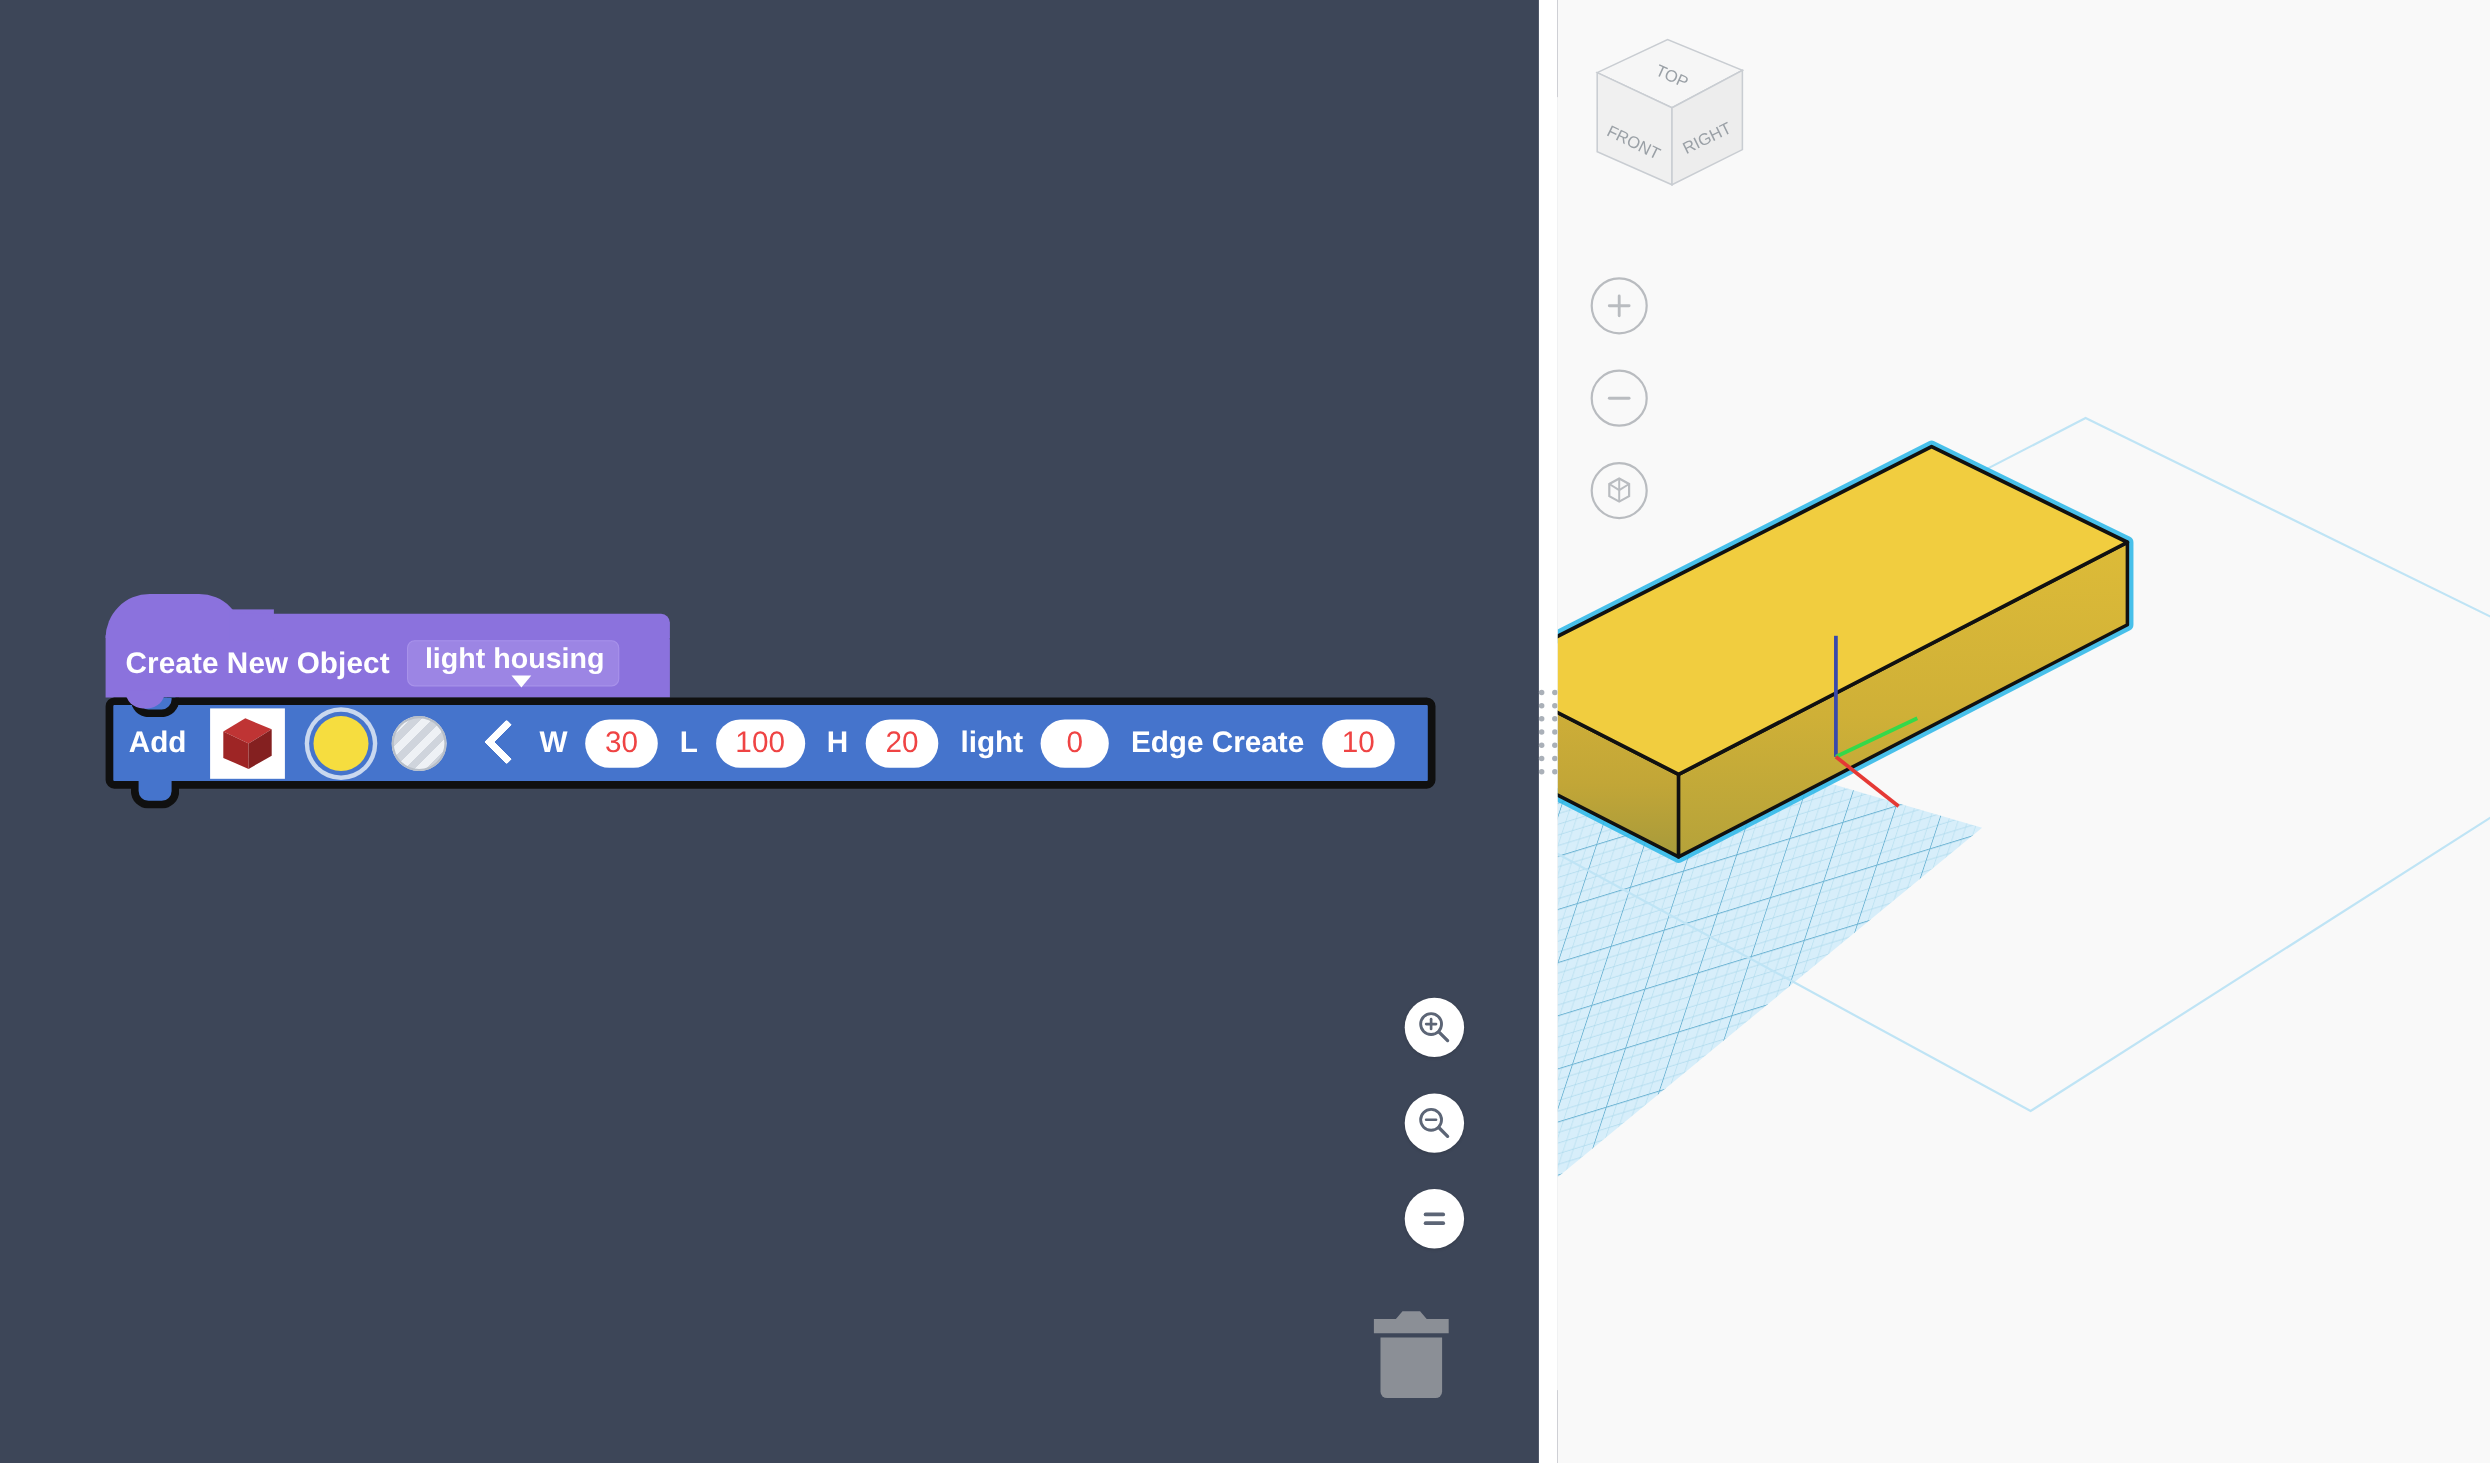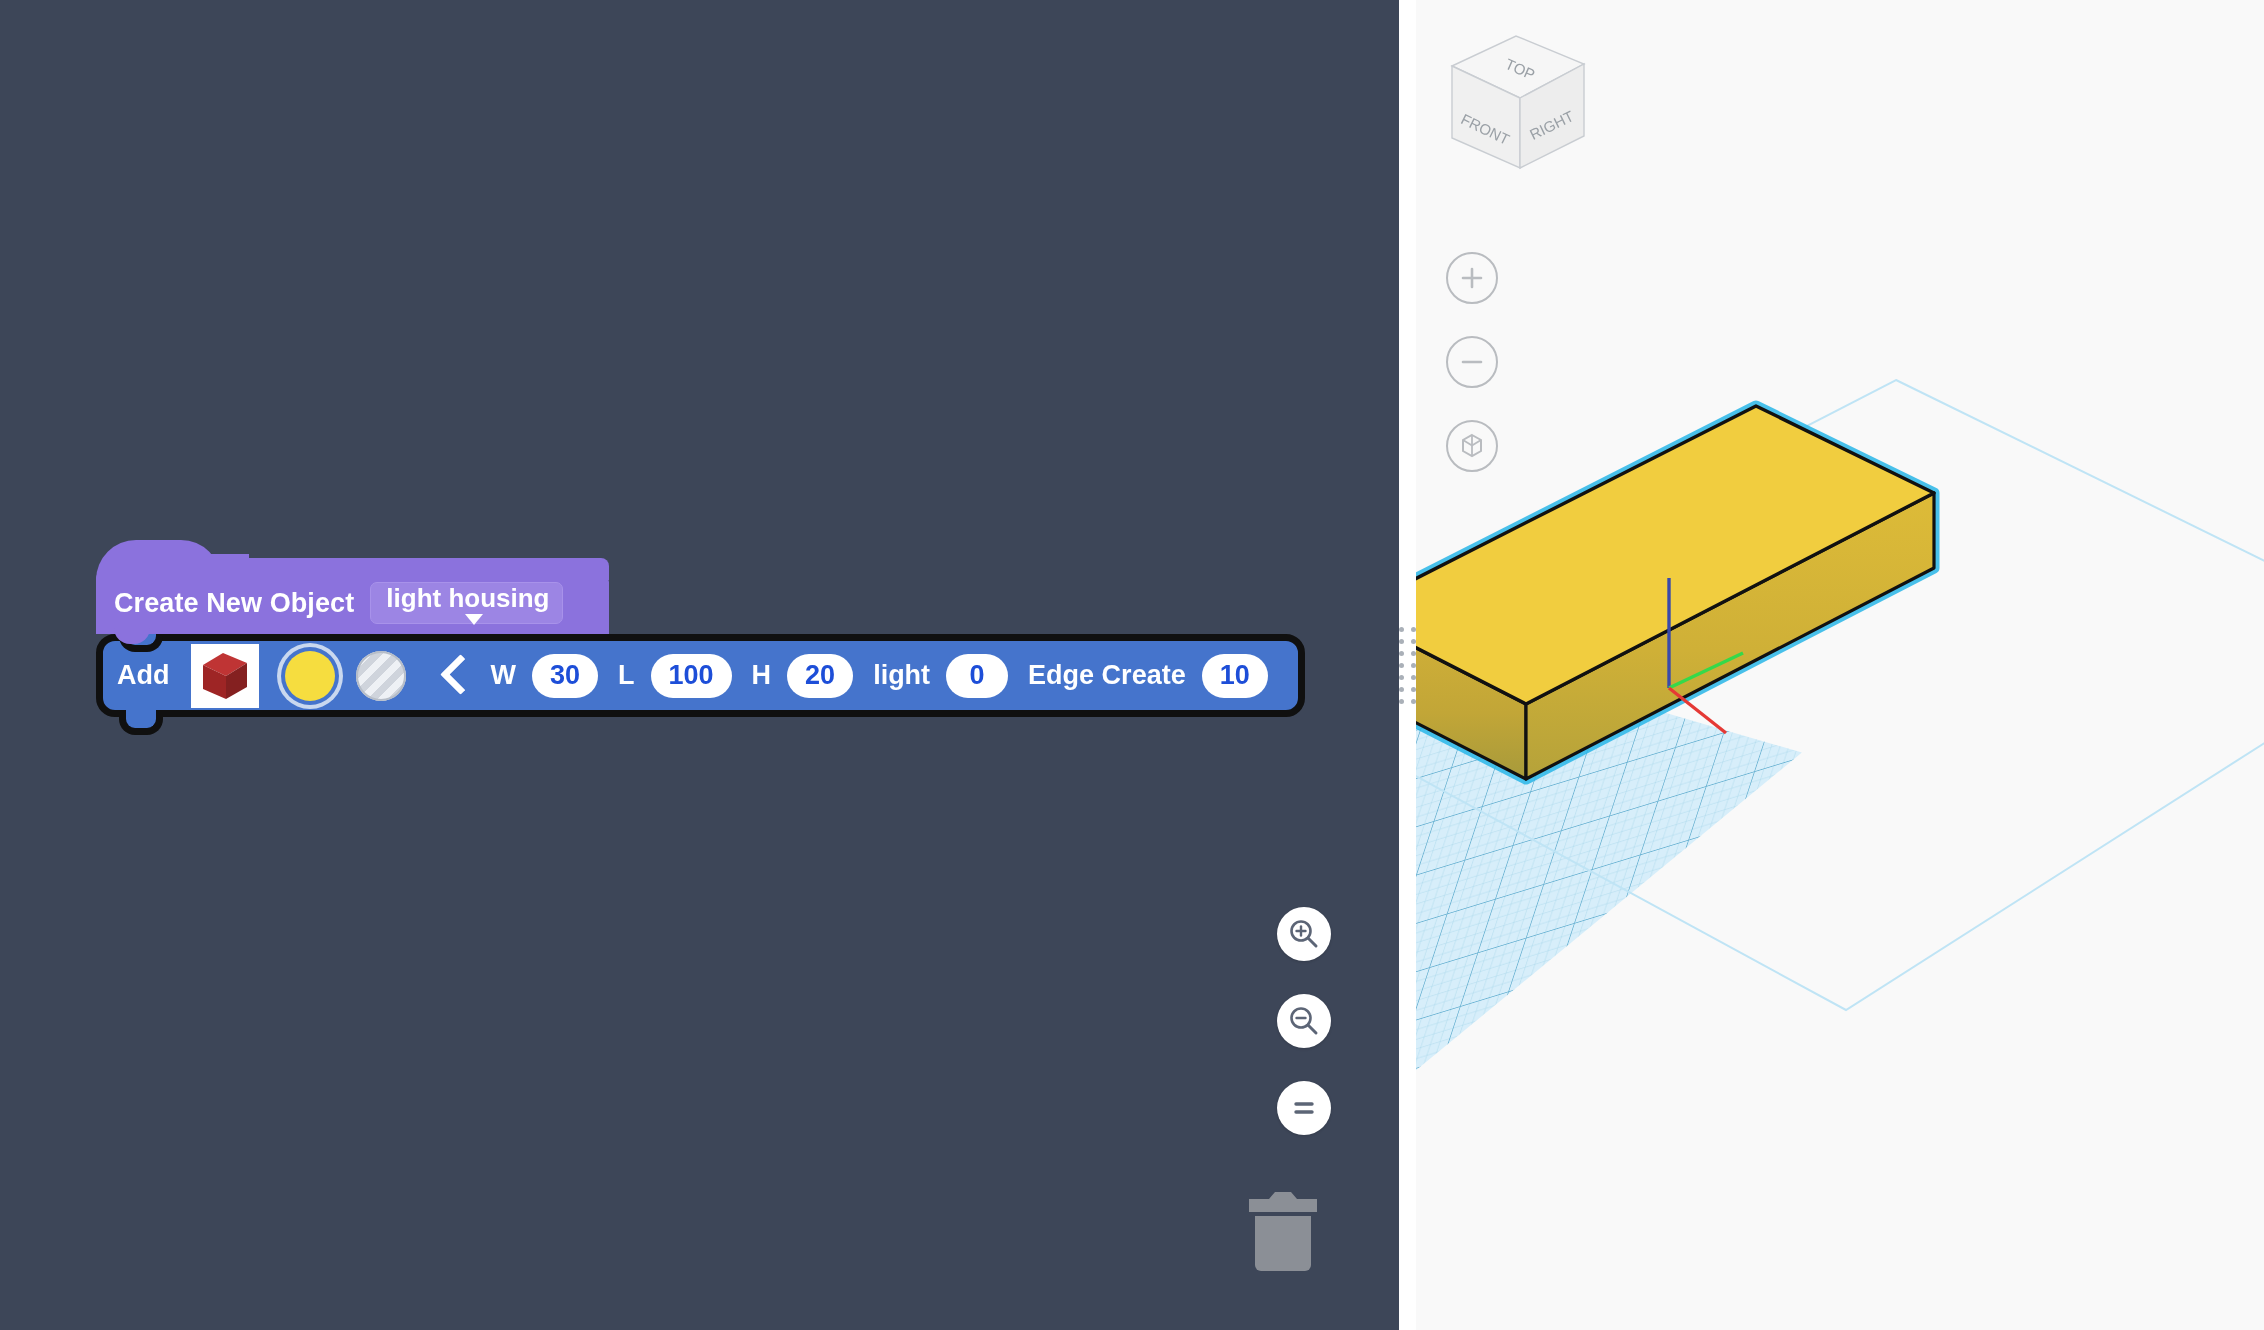--- a/index.html
+++ b/index.html
@@ -72,21 +72,21 @@
 
   
   .nub{
     position:absolute;left:18px;top:56px;width:36px;height:16px;
     background:#8b72dd;border-radius:0 0 18px 18px;z-index:4;
   }
 
   
   .cmd-block{
     position:relative;width:1209px;height:83px;margin-top:0;
-    background:#4574cc;border:7px solid #101010;border-radius:19px;
+    background:#4574cc;border:7px solid #101010;border-radius:8px;
     box-sizing:border-box;display:flex;align-items:center;
     padding-left:14px;z-index:2;
   }
   .cmd-notch-top{
     position:absolute;left:16px;top:-7px;width:44px;height:18px;
     background:#4574cc;border-left:7px solid #101010;border-right:7px solid #101010;
     border-bottom:7px solid #101010;border-radius:0 0 16px 16px;box-sizing:border-box;
     z-index:5;
   }
   .cmd-notch-bot{
@@ -133,21 +133,21 @@
   .plabel{
     color:#ffffff;font-size:27px;font-weight:bold;margin-left:26px;white-space:nowrap;
   }
   .plabel.tight{margin-left:20px;}
   .pill{
     margin-left:16px;background:#ffffff;border-radius:24px;height:44px;
     min-width:62px;display:flex;align-items:center;justify-content:center;
     padding:0 18px;box-sizing:border-box;flex:none;cursor:text;
   }
   .pill span{
-    color:#1d4ed8;font-size:27px;font-weight:bold;
+    color:#ef4444;font-size:27px;font-weight:normal;
   }
 
   
   .tool-btn{
     position:absolute;width:54px;height:54px;border-radius:50%;
     background:#ffffff;display:flex;align-items:center;justify-content:center;
     cursor:pointer;box-shadow:0 1px 3px rgba(0,0,0,.15);
   }
   #zoom-in-btn{left:1277px;top:907px;}
   #zoom-out-btn{left:1277px;top:994px;}

